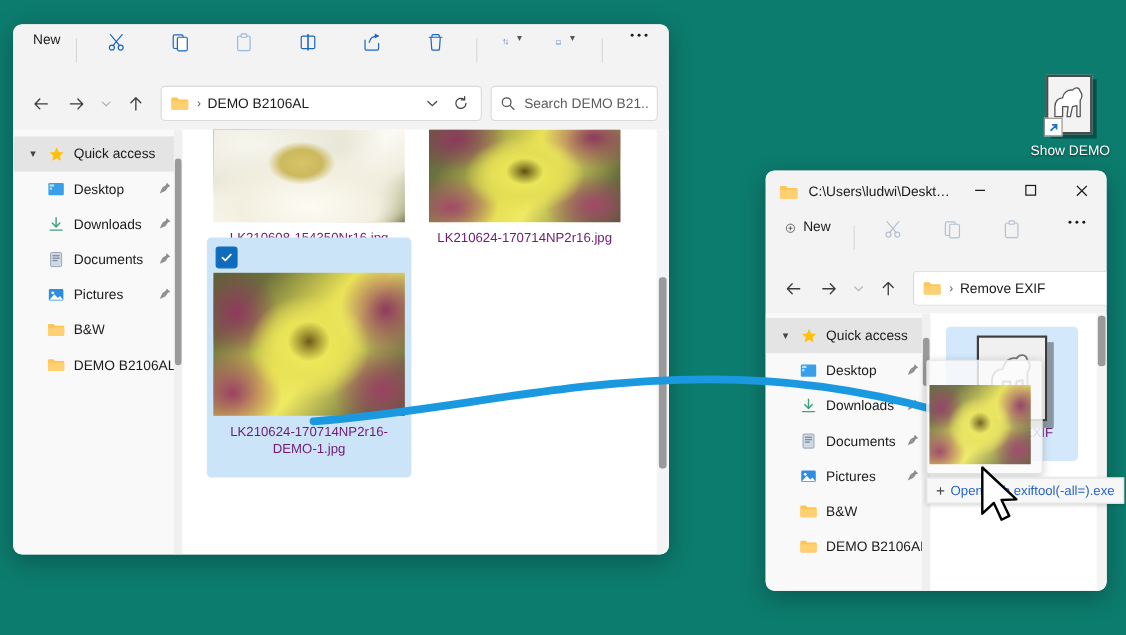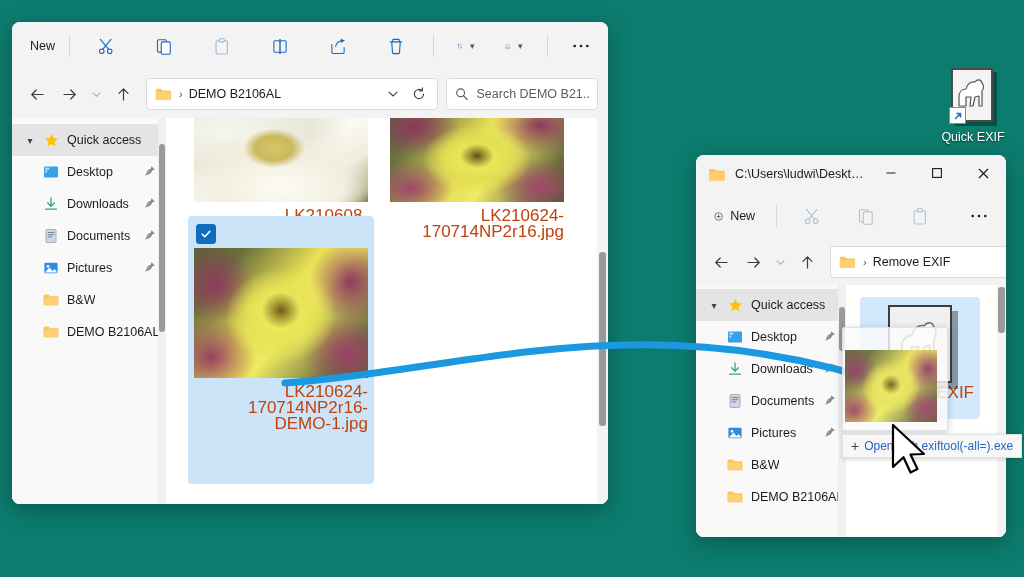--- a/index.html
+++ b/index.html
@@ -63,21 +63,21 @@
     color: #1a1a1a;
   }
 
   .toolbar {
     height: 48px; display: flex; align-items: center;
     padding: 0 10px; gap: 2px; background: #f3f3f3;
     flex: 0 0 auto;
   }
   .tb-btn {
     height: 34px; min-width: 34px; border-radius: 4px;
-    display: flex; align-items: center; justify-content: center;
+    display: flex; align-items: flex-start; justify-content: center;
     gap: 7px; padding: 0 8px; color: #1b1b1b; font-size: 12.5px;
   }
   .tb-btn.disabled { opacity: 0.42; }
   .tb-sep { width: 1px; height: 22px; background: #d6d6d6; margin: 0 7px; }
   .tb-caret { font-size: 9px; color: #555; margin-left: 1px; }
 
   .navbar {
     height: 48px; display: flex; align-items: center; gap: 2px;
     padding: 0 10px; background: #f3f3f3; flex: 0 0 auto;
   }
@@ -132,23 +132,22 @@
   
   .filepane { flex: 1 1 auto; background: #ffffff; position: relative; overflow: hidden; }
 
   .tile {
     position: absolute; width: 186px; border-radius: 4px;
     text-align: center; padding: 6px 6px 8px 6px;
   }
   .tile.selected { background: #cce4f7; }
   .thumb { display: block; margin: 0 auto; position: relative; overflow: hidden; }
   .tile-name {
-    font-size: 17px; color: #c2410c; line-height: 16px; margin-top: 6px;
+    font-size: 12px; color: #701a75; line-height: 16px; margin-top: 6px;
     word-break: break-word;
-    text-align: right;
   }
   .check {
     position: absolute; left: 8px; top: 8px; width: 20px; height: 20px;
     background: #0f6cbd; border-radius: 3px;
     display: flex; align-items: center; justify-content: center;
     border: 1px solid #0f6cbd;
   }
 
   .statusbar {
     height: 28px; background: #f3f3f3; display: flex; align-items: center;
@@ -233,21 +232,21 @@
                  C31 15 31 19 29 21 L29 36 L26 36 L26 26 L22 27 L20 36 L17 36 L18 27
                  L13 27 L13 36 Z" fill="#ffffff" stroke="#555" stroke-width="1.2" stroke-linejoin="round"></path>
       </svg>
     </div>
     <div class="shortcut-arrow">
       <svg width="12" height="12" viewBox="0 0 12 12">
         <path d="M3.5 8.5 L8.5 3.5 M5 3.5 L8.5 3.5 L8.5 7" stroke="#1a73c8" stroke-width="1.6" fill="none" stroke-linecap="round"></path>
       </svg>
     </div>
   </div>
-  <div class="label">Quick EXIF</div>
+  <div class="label">Show DEMO</div>
 </div>
 
 <div class="window" style="left:12px; top:22px; width:596px; height:482px;">
 
 
   <div class="toolbar">
     <div class="tb-btn" style="padding:0 12px 0 8px;">
       <svg width="17" height="17" viewBox="0 0 17 17">
         <circle cx="8.5" cy="8.5" r="7" fill="none" stroke="#1b1b1b" stroke-width="1.05"></circle>
         <path d="M8.5 5 V12 M5 8.5 H12" stroke="#1b1b1b" stroke-width="1.05"></path>
@@ -480,21 +479,21 @@
       <div class="tile" style="left:22px; top:-18px;">
         <div class="thumb fl fl-magnolia" style="width:174px;height:96px;"></div>
         <div class="tile-name">LK210608-154350Nr16.jpg</div>
       </div>
 
       <div class="tile" style="left:218px; top:-18px;">
         <div class="thumb fl fl-lily2" style="width:174px;height:96px;"></div>
         <div class="tile-name">LK210624-170714NP2r16.jpg</div>
       </div>
 
-      <div class="tile selected" style="left:22px; top:98px; height:268px;">
+      <div class="tile selected" style="left:22px; top:98px; height:218px;">
         <div class="check">
           <svg width="12" height="12" viewBox="0 0 12 12">
               <path d="M2.2 6.2 L4.8 8.8 L9.8 3.4" stroke="#ffffff" stroke-width="1.6" fill="none" stroke-linecap="round" stroke-linejoin="round"></path>
             </svg>
         </div>
         <div class="thumb fl fl-lily" style="width:174px;height:130px;margin-top:26px;"></div>
         <div class="tile-name">LK210624-170714NP2r16-DEMO-1.jpg</div>
       </div>
 
       <div class="sb-track" style="right:0; top:0; bottom:0; width:11px; background:#f4f4f4;"></div>

